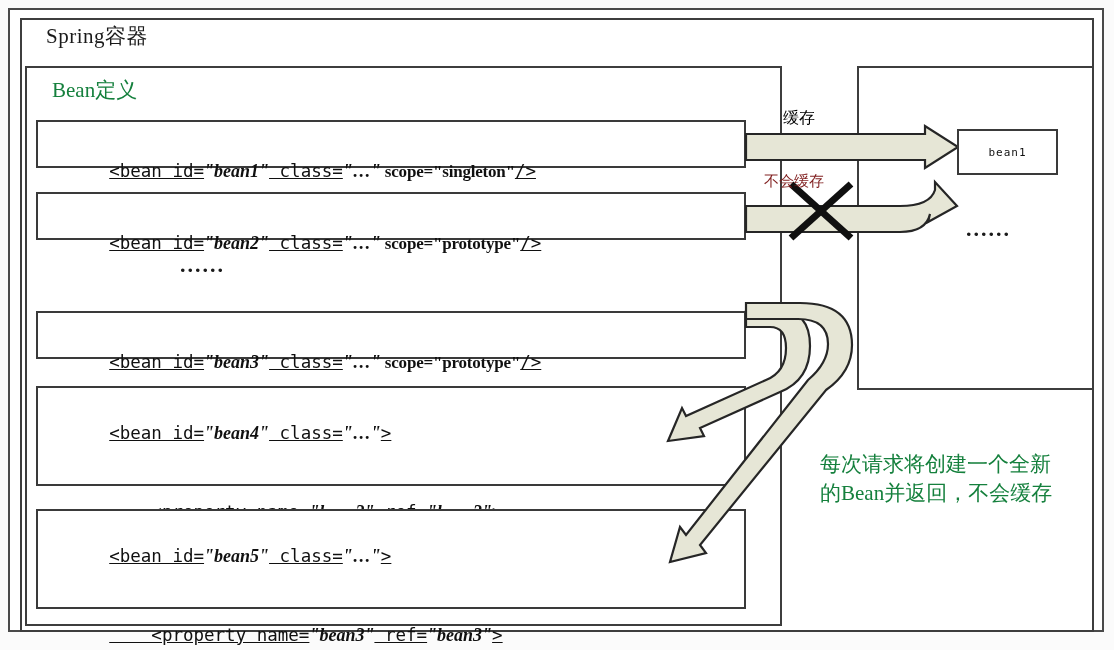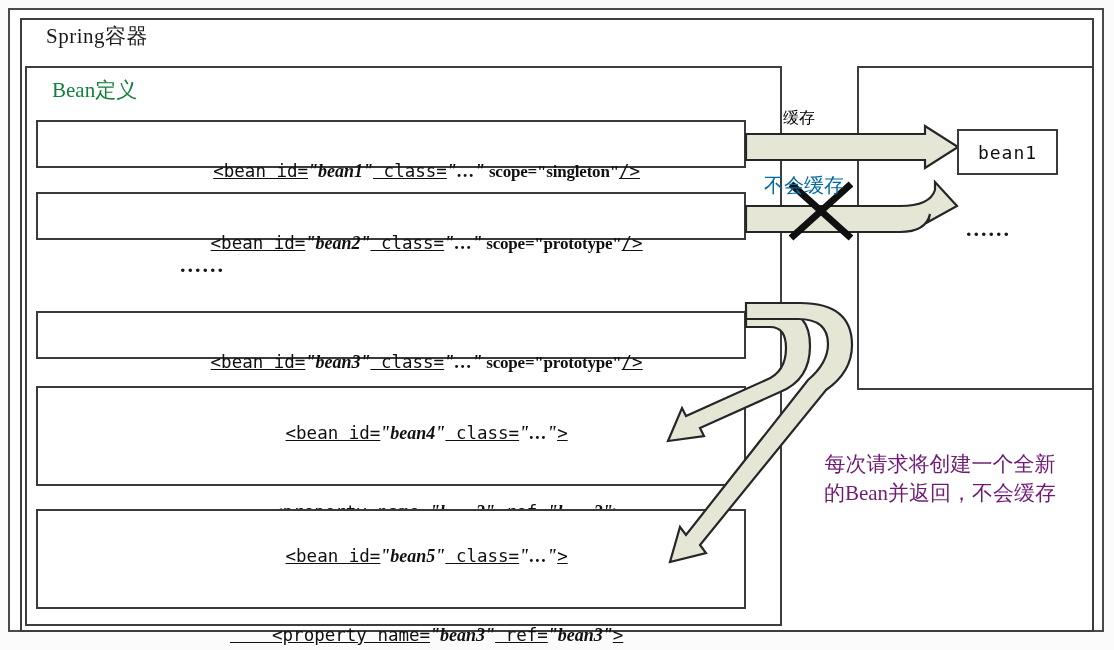--- a/index.html
+++ b/index.html
@@ -10,21 +10,20 @@
   body {
     font-family: "Liberation Serif", serif;
     -webkit-font-smoothing: none;
   }
   #canvas {
     position: relative;
     width: 1114px;
     height: 650px;
     background: #fbfbfb;
     overflow: hidden;
-    text-align: center;
   }
 
   
   .outer-frame {
     position: absolute;
     left: 8px; top: 8px;
     width: 1096px; height: 624px;
     border: 2px solid #4a4a4a;
     background: #ffffff;
     box-sizing: border-box;
@@ -145,49 +144,49 @@
     border: 2px solid #3a3a3a;
     background: #ffffff;
     box-sizing: border-box;
     display: flex;
     align-items: center;
     justify-content: center;
     z-index: 6;
   }
   .bean1-label {
     font-family: "DejaVu Sans Mono", "Liberation Mono", monospace;
-    font-size: 18px;
+    font-size: 11px;
     color: #101010;
     letter-spacing: 1px;
   }
 
   
   .lbl-cache {
     position: absolute;
     left: 783px; top: 108px;
     font-size: 16px;
     color: #000000;
     white-space: nowrap;
     z-index: 7;
   }
   .lbl-nocache {
     position: absolute;
     left: 764px; top: 172px;
-    font-size: 20px;
-    color: #0369a1;
+    font-size: 15px;
+    color: #7f1d1d;
     white-space: nowrap;
     z-index: 7;
   }
   .note-proto {
     position: absolute;
     left: 820px; top: 450px;
     width: 240px;
     font-size: 21px;
     line-height: 1.38;
-    color: #701a75;
+    color: #15803d;
     z-index: 7;
   }
 
   
   #arrows {
     position: absolute;
     left: 0; top: 0;
     width: 1114px;
     height: 650px;
     pointer-events: none;

